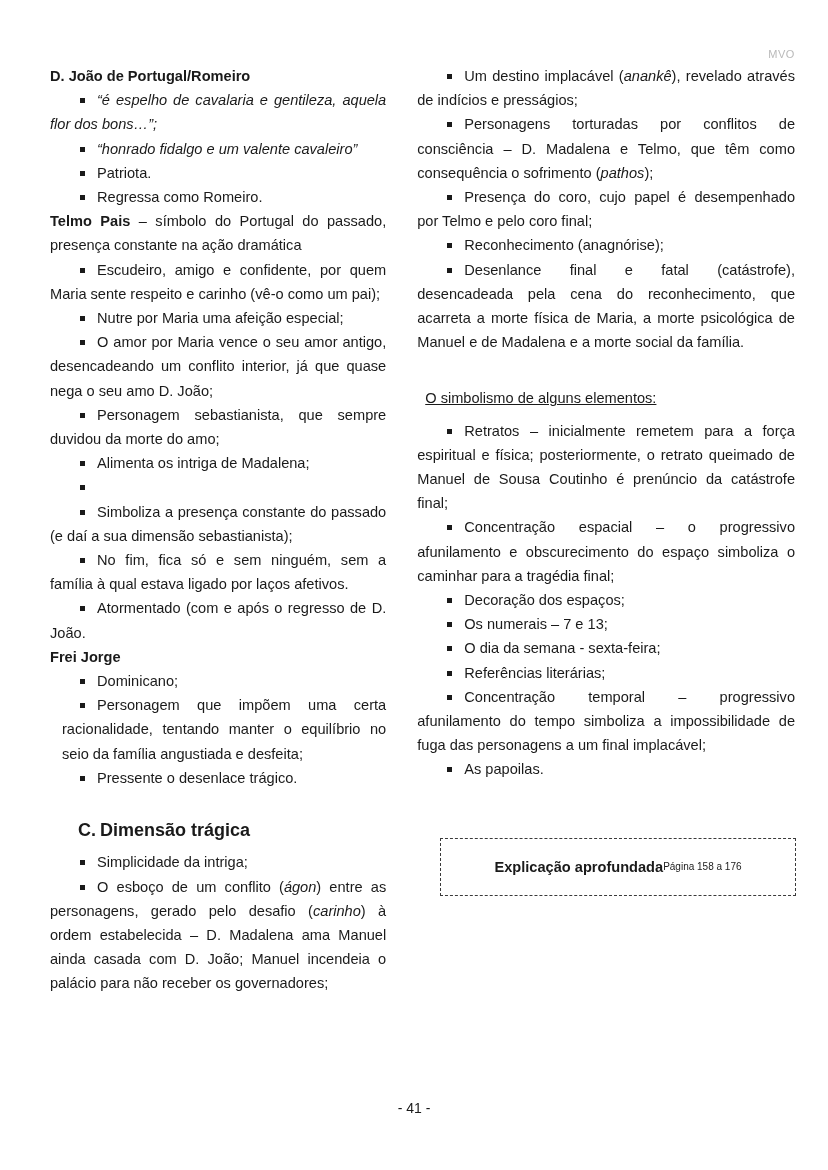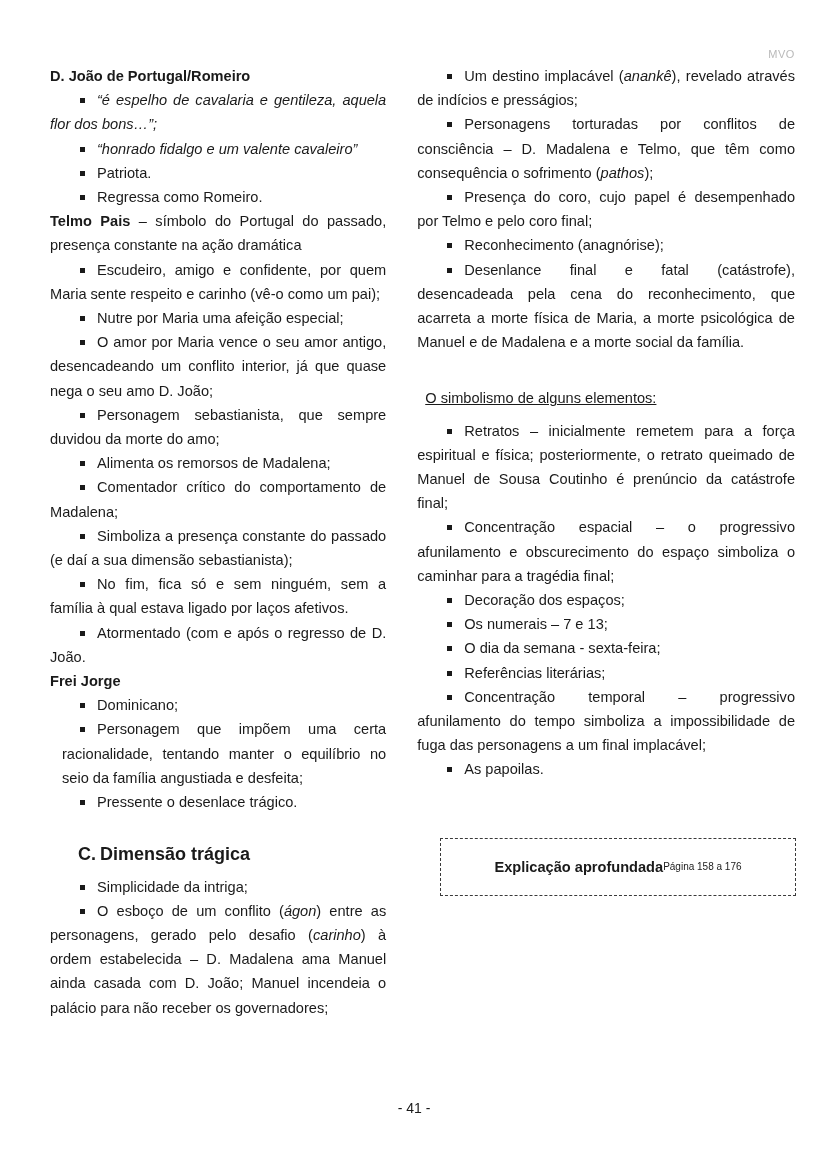--- a/index.html
+++ b/index.html
@@ -193,24 +193,24 @@
       <p class="bullet nojust">
         <span class="mk"><i><span class="sq"></span></i></span><span>Nutre por Maria uma afeição especial;</span>
       </p>
       <p class="bullet">
         <span class="mk"><i><span class="sq"></span></i></span><span>O amor por Maria vence o seu amor antigo, desencadeando um conflito interior, já que quase nega o seu amo D. João;</span>
       </p>
       <p class="bullet">
         <span class="mk"><i><span class="sq"></span></i></span><span>Personagem sebastianista, que sempre duvidou da morte do amo;</span>
       </p>
       <p class="bullet nojust">
-        <span class="mk"><i><span class="sq"></span></i></span><span>Alimenta os remorsos de Madalena;</span>
-      </p>
-      <p class="bullet">
-        <span class="mk"><i><span class="sq"></span></i></span><span>Comentador crítico do comportamento de Madalena;</span>
+        <span class="mk"><i><span class="sq"></span></i></span><span>Alimenta os intriga de Madalena;</span>
+      </p>
+      <p class="bullet">
+        <span class="mk"><i><span class="sq"></span></i></span>
       </p>
       <p class="bullet">
         <span class="mk"><i><span class="sq"></span></i></span><span>Simboliza a presença constante do passado (e daí a sua dimensão sebastianista);</span>
       </p>
       <p class="bullet">
         <span class="mk"><i><span class="sq"></span></i></span><span>No fim, fica só e sem ninguém, sem a família à qual estava ligado por laços afetivos.</span>
       </p>
       <p class="bullet">
         <span class="mk"><i><span class="sq"></span></i></span><span>Atormentado (com e após o regresso de D. João.</span>
       </p>

